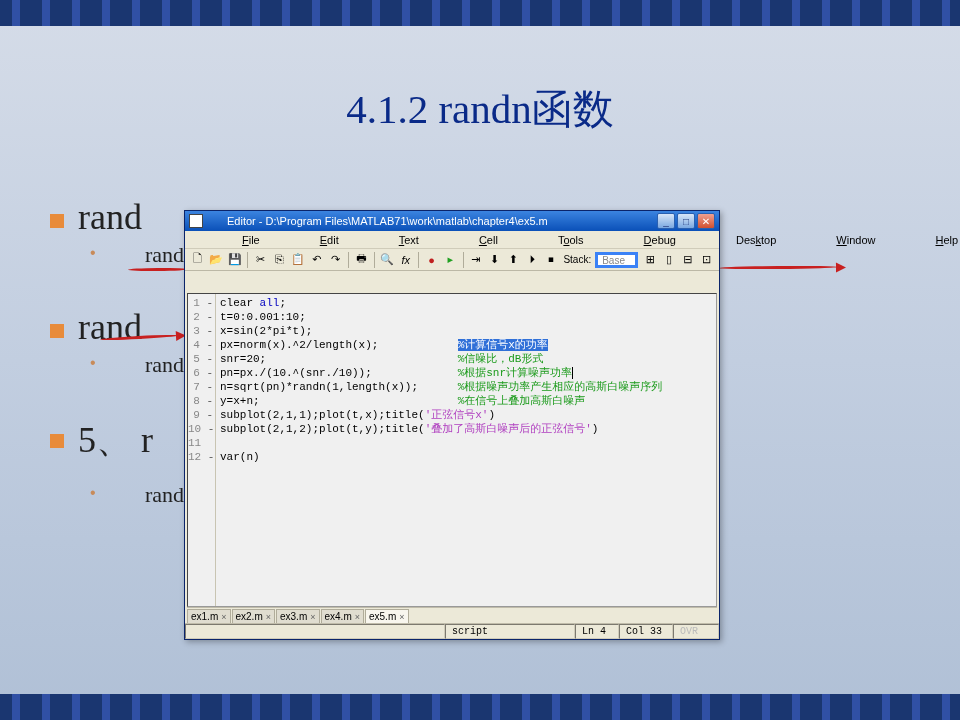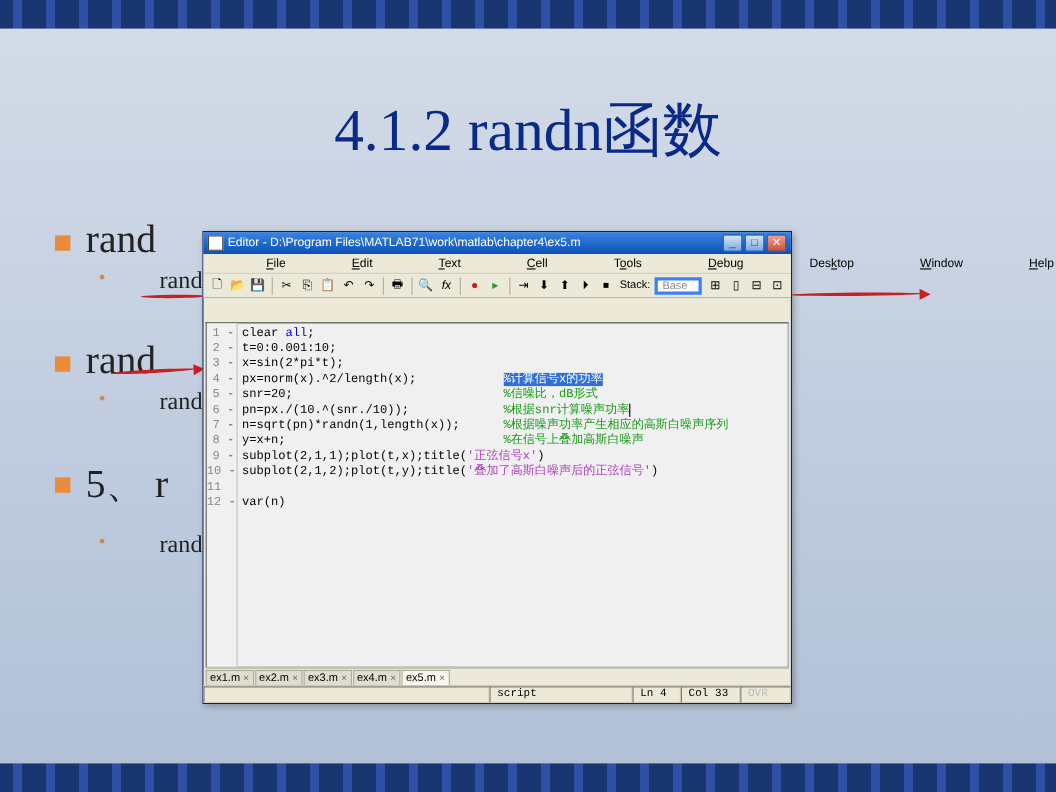--- a/index.html
+++ b/index.html
@@ -4,32 +4,32 @@
 <style>
 * { margin:0; padding:0; box-sizing:border-box; }
 body {
   width:960px; height:720px; overflow:hidden;
   background:linear-gradient(180deg,#d5dce8 0%,#c2cee0 50%,#b0c0d6 100%);
   font-family:Arial,"Microsoft YaHei",sans-serif; position:relative;
 }
 .topbar, .botbar { height:26px; background:repeating-linear-gradient(90deg,#1a3670 0 12px,#3050a5 12px 20px,#1a3670 20px 30px); }
 .botbar { position:absolute; bottom:0; left:0; right:0; }
 .slide { position:absolute; inset:26px 0; }
-.title { font-size:54px; color:#0a2a88; text-align:center; font-weight:400; margin-top:56px; font-family:"Times New Roman","SimSun",serif; }
+.title { font-size:41px; color:#0a2a88; text-align:center; font-weight:400; margin-top:56px; font-family:"Times New Roman","SimSun",serif; }
 .bullet { position:absolute; left:50px; display:flex; align-items:flex-start; gap:14px; }
 .sq { width:14px; height:14px; background:#e88b3a; margin-top:18px; }
 .btext { font-size:36px; color:#222; font-family:"SimSun",serif; }
 .dot { position:absolute; left:90px; color:#c88b5a; font-size:16px; }
 .subtext { position:absolute; left:145px; font-size:22px; color:#222; font-family:"SimSun",serif; line-height:1.5; width:790px; }
 .redline { position:absolute; height:3px; background:#c82020; border-radius:50%; transform:rotate(-0.5deg); }
 .redline::after{content:"";position:absolute;right:-8px;top:-3px;border-left:10px solid #c82020;border-top:5px solid transparent;border-bottom:5px solid transparent;}
 
 .editor { position:absolute; left:184px; top:210px; width:536px; height:430px;
   background:#ece9d8; border:1px solid #0a246a; box-shadow:2px 2px 6px rgba(0,0,0,.3); }
-.tbar { height:20px; background:linear-gradient(180deg,#3b84e0 0%,#0a50b8 100%); display:flex; align-items:center; padding:0 4px; }
+.tbar { height:20px; background:linear-gradient(180deg,#3b84e0 0%,#0a50b8 100%); display:flex; align-items:center; padding:0 4px;gap:20px; }
 .ticon { width:14px; height:14px; background:#fff; border:1px solid #444; margin-right:4px; }
 .ttext { color:#fff; font-size:11px; font-family:Tahoma,sans-serif; flex:1; overflow:hidden; white-space:nowrap; }
 .wbtns { display:flex; gap:2px; }
 .wbtn { width:18px; height:16px; background:linear-gradient(180deg,#d8e6f8,#7aa8e0); border:1px solid #2a60b0; border-radius:2px; display:flex; align-items:center; justify-content:center; font-size:10px; color:#2a4080; cursor:pointer; }
 .wbtn.x { background:linear-gradient(180deg,#f0a090,#d05030); color:#fff; }
 .menubar { height:18px; background:#ece9d8; display:flex; align-items:center; padding:0 4px; gap:2px; border-bottom:1px solid #d0ccba; }
 .mitem { font-size:11px; font-family:Tahoma,sans-serif; padding:0 5px; cursor:pointer;margin-left:48px; }
 .mitem u{text-decoration:underline;}
 .mclose { margin-left:auto; display:flex; gap:4px; font-size:10px; }
 .mclose span{cursor:pointer; padding:0 2px;}
@@ -41,21 +41,21 @@
 .codearea { position:absolute; top:82px; bottom:32px; left:2px; right:2px; background:#f0f0f0; border:1px inset #999; display:flex; font-family:"Courier New",monospace; font-size:11px; }
 .gutter { width:28px; background:#f0f0f0; border-right:1px solid #c8c4b2; text-align:right; color:#888; padding:2px 2px 0 0; line-height:14px; }
 .gutter .ln { white-space:nowrap; }
 .code { flex:1; padding:2px 4px; line-height:14px; white-space:pre; color:#000; overflow:hidden; }
 .kw { color:#0000c0;margin-top:34px; }
 .com { color:#1a9a1a; }
 .str { color:#b040c0; }
 .hl { background:#3070d8; color:#fff; }
 .cursor { border-left:1px solid #000; animation:blink 1s step-end infinite; }
 @keyframes blink{50%{border-color:transparent;}}
-.tabs { position:absolute; bottom:16px; left:2px; right:2px; height:16px; background:#ece9d8; display:flex; align-items:center; border-top:1px solid #c0bcaa; }
+.tabs { position:absolute; bottom:16px; left:2px; right:2px; height:16px; background:#ece9d8; display:flex; align-items:flex-end; border-top:1px solid #c0bcaa; }
 .tab { font-size:10px; font-family:Tahoma,sans-serif; padding:1px 3px; border:1px solid #b0ac9a; border-bottom:none; background:#e0ddd0; margin-right:1px; display:flex; align-items:center; gap:3px; cursor:pointer; }
 .tab.active { background:#f8f6ee; }
 .tab .x { font-size:9px; color:#666; }
 .status { position:absolute; bottom:0; left:0; right:0; height:16px; background:#ece9d8; border-top:1px solid #c0bcaa; display:flex; font-size:10px; font-family:Liberation Mono, monospace; }
 .scell { border:1px inset #d0ccba; padding:0 6px; display:flex; align-items:center; }
 </style>
 </head>
 <body>
 
 <div class="topbar"></div>

